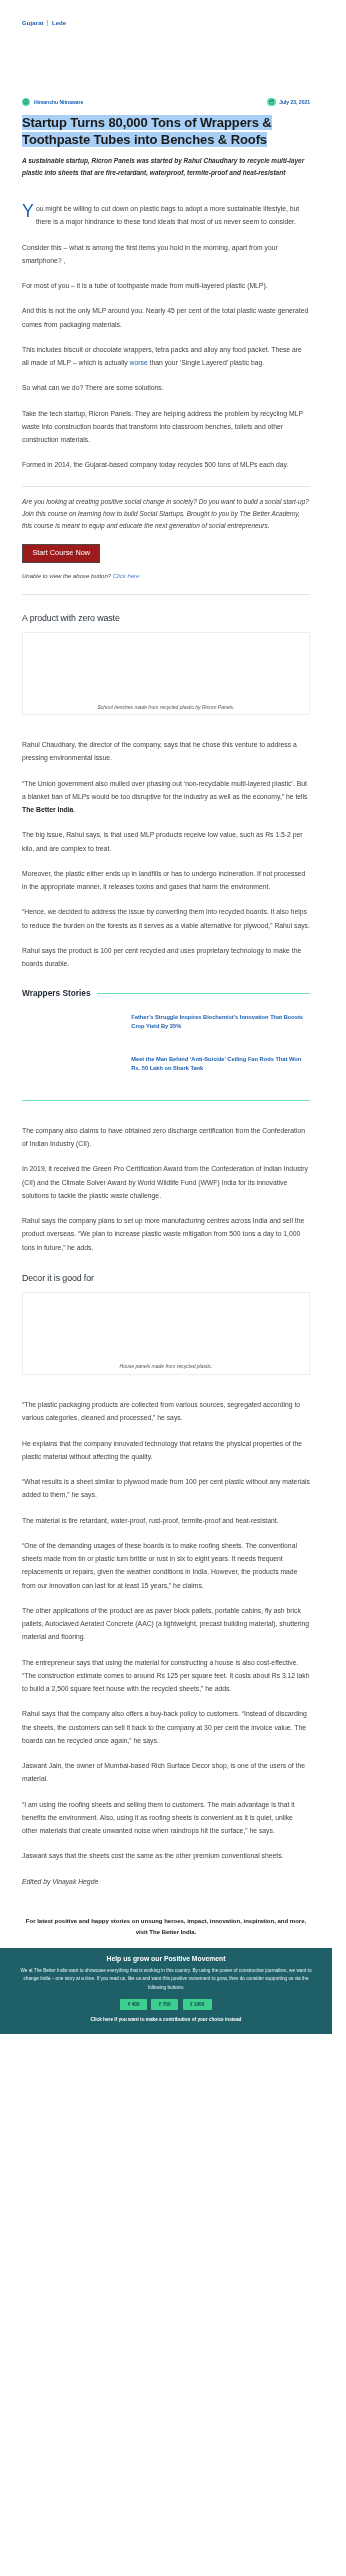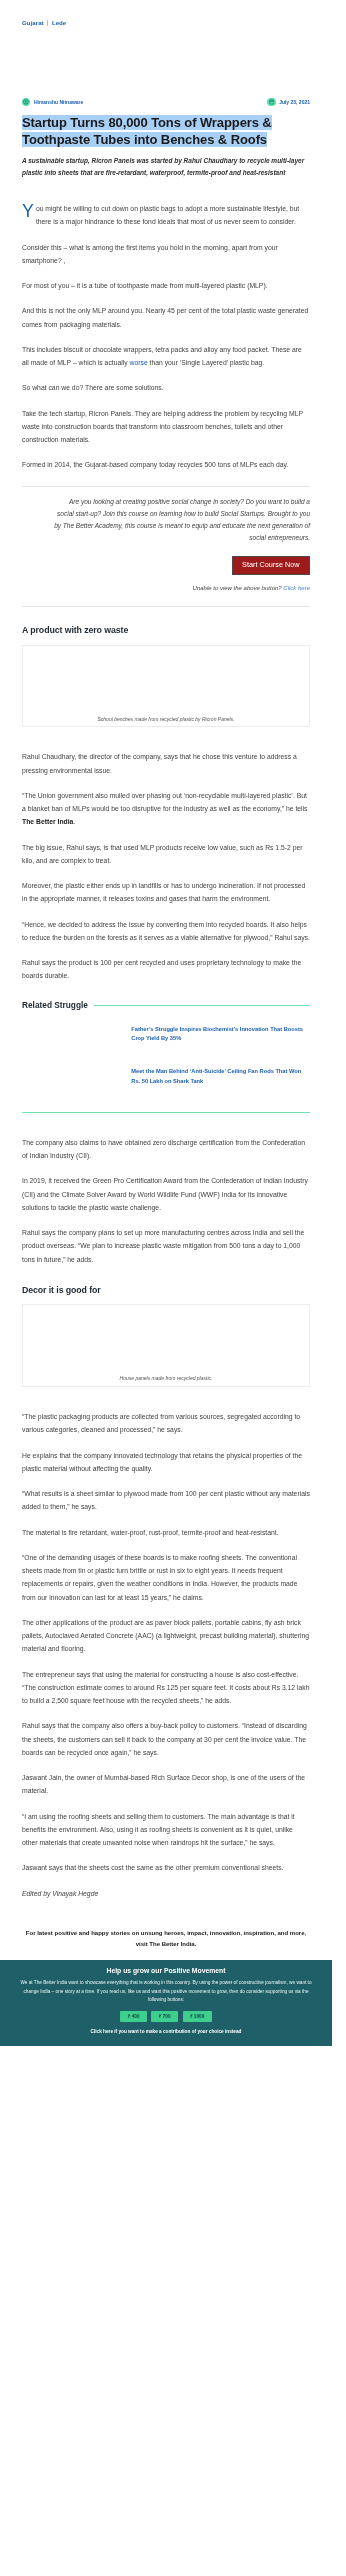--- a/index.html
+++ b/index.html
@@ -94,22 +94,21 @@
   }
 
   
   .rule {
     height: 0.5px; background: #e4e4e4;
     margin: 14.6px 22px 0 22px;
   }
   .promo {
     padding: 0 22px;
     margin-top: 9.4px;
-    text-align: right;
-    margin-left: 30px;
+    text-align: left;
   }
   .promo-text {
     font-size: 6.5px;
     line-height: 1.86;
     font-style: italic;
     color: #3f3f3f;
     margin: 0;
   }
   .promo-btn-wrap { margin-top: 11.5px; }
   .promo-btn {
@@ -129,21 +128,21 @@
     font-style: italic;
     color: #3f3f3f;
   }
   .promo-sub a { color: #4a7fd0; text-decoration: none; font-style: italic; }
 
   
   h2.section {
     padding: 0 22px;
     margin: 19px 0 0 0;
     font-size: 8.8px;
-    font-weight: bold;
+    font-weight: normal;
     color: #1f2a34;
     letter-spacing: -0.1px;
   }
 
   
   figure {
     margin: 9.4px 22px 0 22px;
     border: 0.5px solid #ededed;
     background: #ffffff;
   }
@@ -328,21 +327,21 @@
     <p>Rahul Chaudhary, the director of the company, says that he chose this venture to address a pressing environmental issue.</p>
     <p><span>“The Union government also mulled over phasing out ‘non-recyclable multi-layered plastic’. But a blanket ban of MLPs would be too disruptive for the industry as well as the economy,” he tells </span><b>The Better India</b><span>.</span></p>
     <p>The big issue, Rahul says, is that used MLP products receive low value, such as Rs 1.5-2 per kilo, and are complex to treat.</p>
     <p>Moreover, the plastic either ends up in landfills or has to undergo incineration. If not processed in the appropriate manner, it releases toxins and gases that harm the environment.</p>
     <p>“Hence, we decided to address the issue by converting them into recycled boards. It also helps to reduce the burden on the forests as it serves as a viable alternative for plywood,” Rahul says.</p>
     <p>Rahul says the product is 100 per cent recycled and uses proprietary technology to make the boards durable.</p>
   </div>
 
   <div class="related">
     <div class="related-head">
-      <h3>Related Struggle</h3>
+      <h3>Wrappers Stories</h3>
       <span class="line"></span>
     </div>
     <div class="related-item">
       <div class="related-thumb"></div>
       <a href="#" class="related-title">Father’s Struggle Inspires Biochemist’s Innovation That Boosts Crop Yield By 35%</a>
     </div>
     <div class="related-item">
       <div class="related-thumb"></div>
       <a href="#" class="related-title">Meet the Man Behind ‘Anti-Suicide’ Ceiling Fan Rods That Won Rs. 50 Lakh on Shark Tank</a>
     </div>

